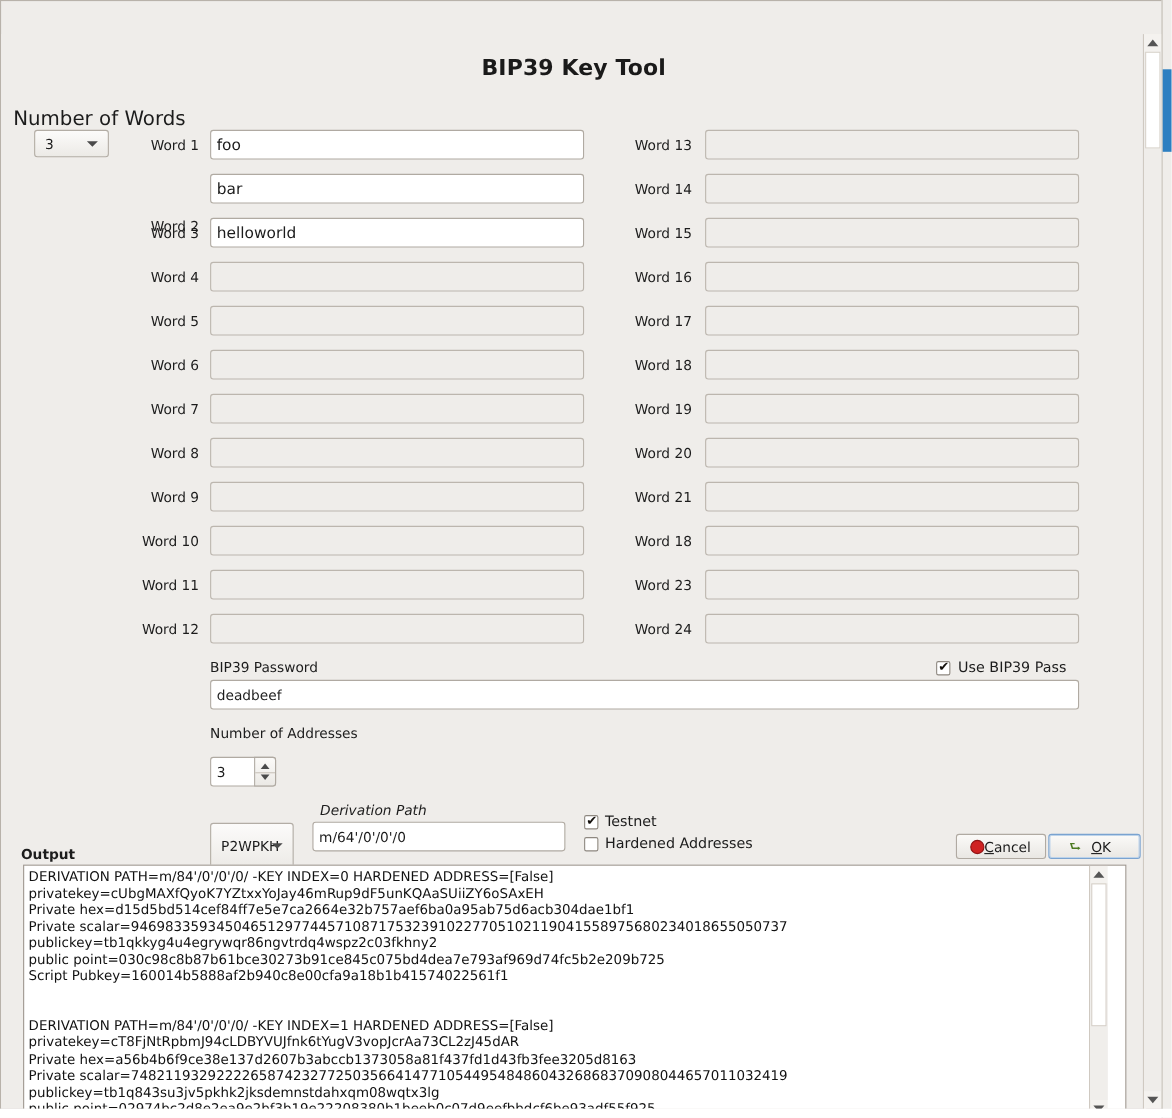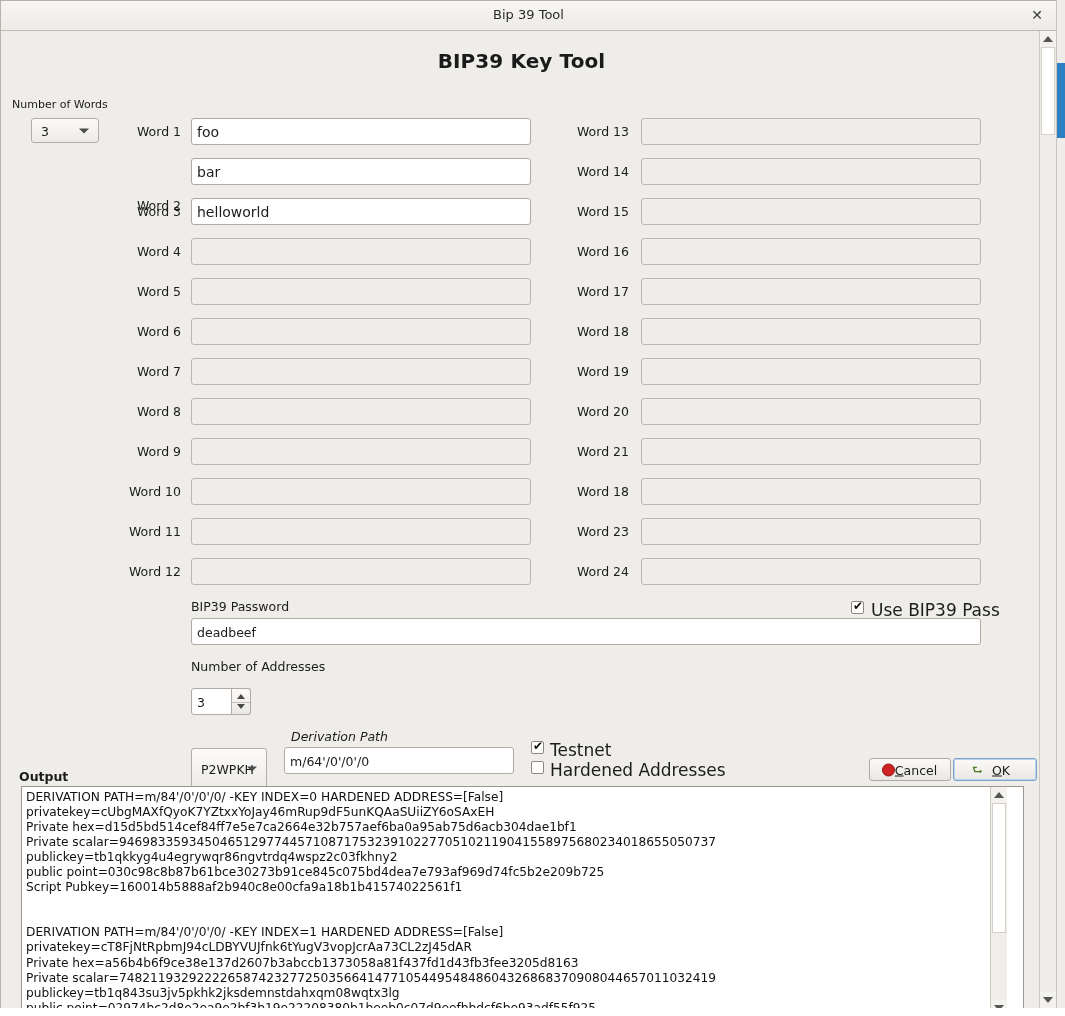--- a/index.html
+++ b/index.html
@@ -24,21 +24,21 @@
   .titlebar .closebtn{position:absolute;right:6px;top:4px;width:26px;height:21px;
                  line-height:21px;text-align:center;font-size:14px;color:#3a3a3a;cursor:pointer;}
 
   .content{position:absolute;left:0;top:30px;width:1041px;height:977px;background:#efedea;overflow:hidden;}
 
   
   .apptitle{position:absolute;left:0;width:1041px;top:18px;text-align:center;
             font-size:20px;font-weight:bold;color:#1a1a1a;letter-spacing:.1px;}
 
   
-  .numwords-label{position:absolute;left:11px;top:67px;font-size:11px;}
+  .numwords-label{position:absolute;left:11px;top:67px;font-size:18px;}
   .combo{position:absolute;box-sizing:border-box;background:linear-gradient(to bottom,#fcfbfa,#eceae6);
          border:1px solid #b3ada5;border-radius:3px;cursor:pointer;}
   .combo .cv{position:absolute;left:9px;top:50%;transform:translateY(-50%);font-size:12.5px;}
   .combo .arr{position:absolute;right:9px;top:50%;transform:translateY(-50%);
               width:0;height:0;border-left:5px solid transparent;border-right:5px solid transparent;
               border-top:5px solid #4a4a4a;}
   #numwords-combo{left:30px;top:87px;width:68px;height:25px;}
 
   
   .wlabel{position:absolute;font-size:12.5px;text-align:right;color:#1c1c1c;}
@@ -50,21 +50,21 @@
   
   .lbl{position:absolute;font-size:12.5px;color:#1c1c1c;}
   #bip39-password-label{left:190px;top:568px;}
   #bip39-password-field{position:absolute;left:190px;top:587px;width:790px;height:27px;
       box-sizing:border-box;border:1px solid #b0aaa2;border-radius:3px;background:#fff;}
   #bip39-password-field .txt{position:absolute;left:5px;top:50%;transform:translateY(-50%);font-size:12.5px;}
 
   .chk{position:absolute;width:13px;height:13px;box-sizing:border-box;border:1px solid #8e8880;
        background:#ffffff;border-radius:2px;}
   .chk.on::after{content:"\2714";position:absolute;left:1px;top:-3px;font-size:12px;color:#14100c;}
-  .chklabel{position:absolute;font-size:17px;}
+  .chklabel{position:absolute;font-size:13px;}
 
   #usepass-check{left:850px;top:570px;}
   #usepass-label{left:870px;top:569px;}
 
   #numaddr-label{left:190px;top:628px;}
   
   .spin{position:absolute;left:190px;top:657px;width:60px;height:27px;box-sizing:border-box;
         border:1px solid #b0aaa2;border-radius:3px;background:#fff;}
   .spin .sv{position:absolute;left:5px;top:50%;transform:translateY(-50%);font-size:12.5px;}
   .spin-btns{position:absolute;right:-1px;top:-1px;width:20px;height:27px;
@@ -132,24 +132,20 @@
   .deskscroll .thumb{position:absolute;left:0;width:8px;top:63px;height:75px;background:#2d7fc1;}
   .bottomstrip{position:absolute;left:0;bottom:0;width:1065px;height:8px;background:#ffffff;}
 </style>
 </head>
 <body>
 
 <div class="desktop">
 
   <div class="window">
 
-    <div class="titlebar">
-      <div class="ttl">Bip 39 Tool</div>
-      <div class="closebtn">✕</div>
-    </div>
 
     <div class="content">
 
       <div class="apptitle">BIP39 Key Tool</div>
 
       <div class="numwords-label">Number of Words</div>
       <div class="combo" id="numwords-combo">
         <span class="cv">3</span>
         <span class="arr"></span>
       </div>

